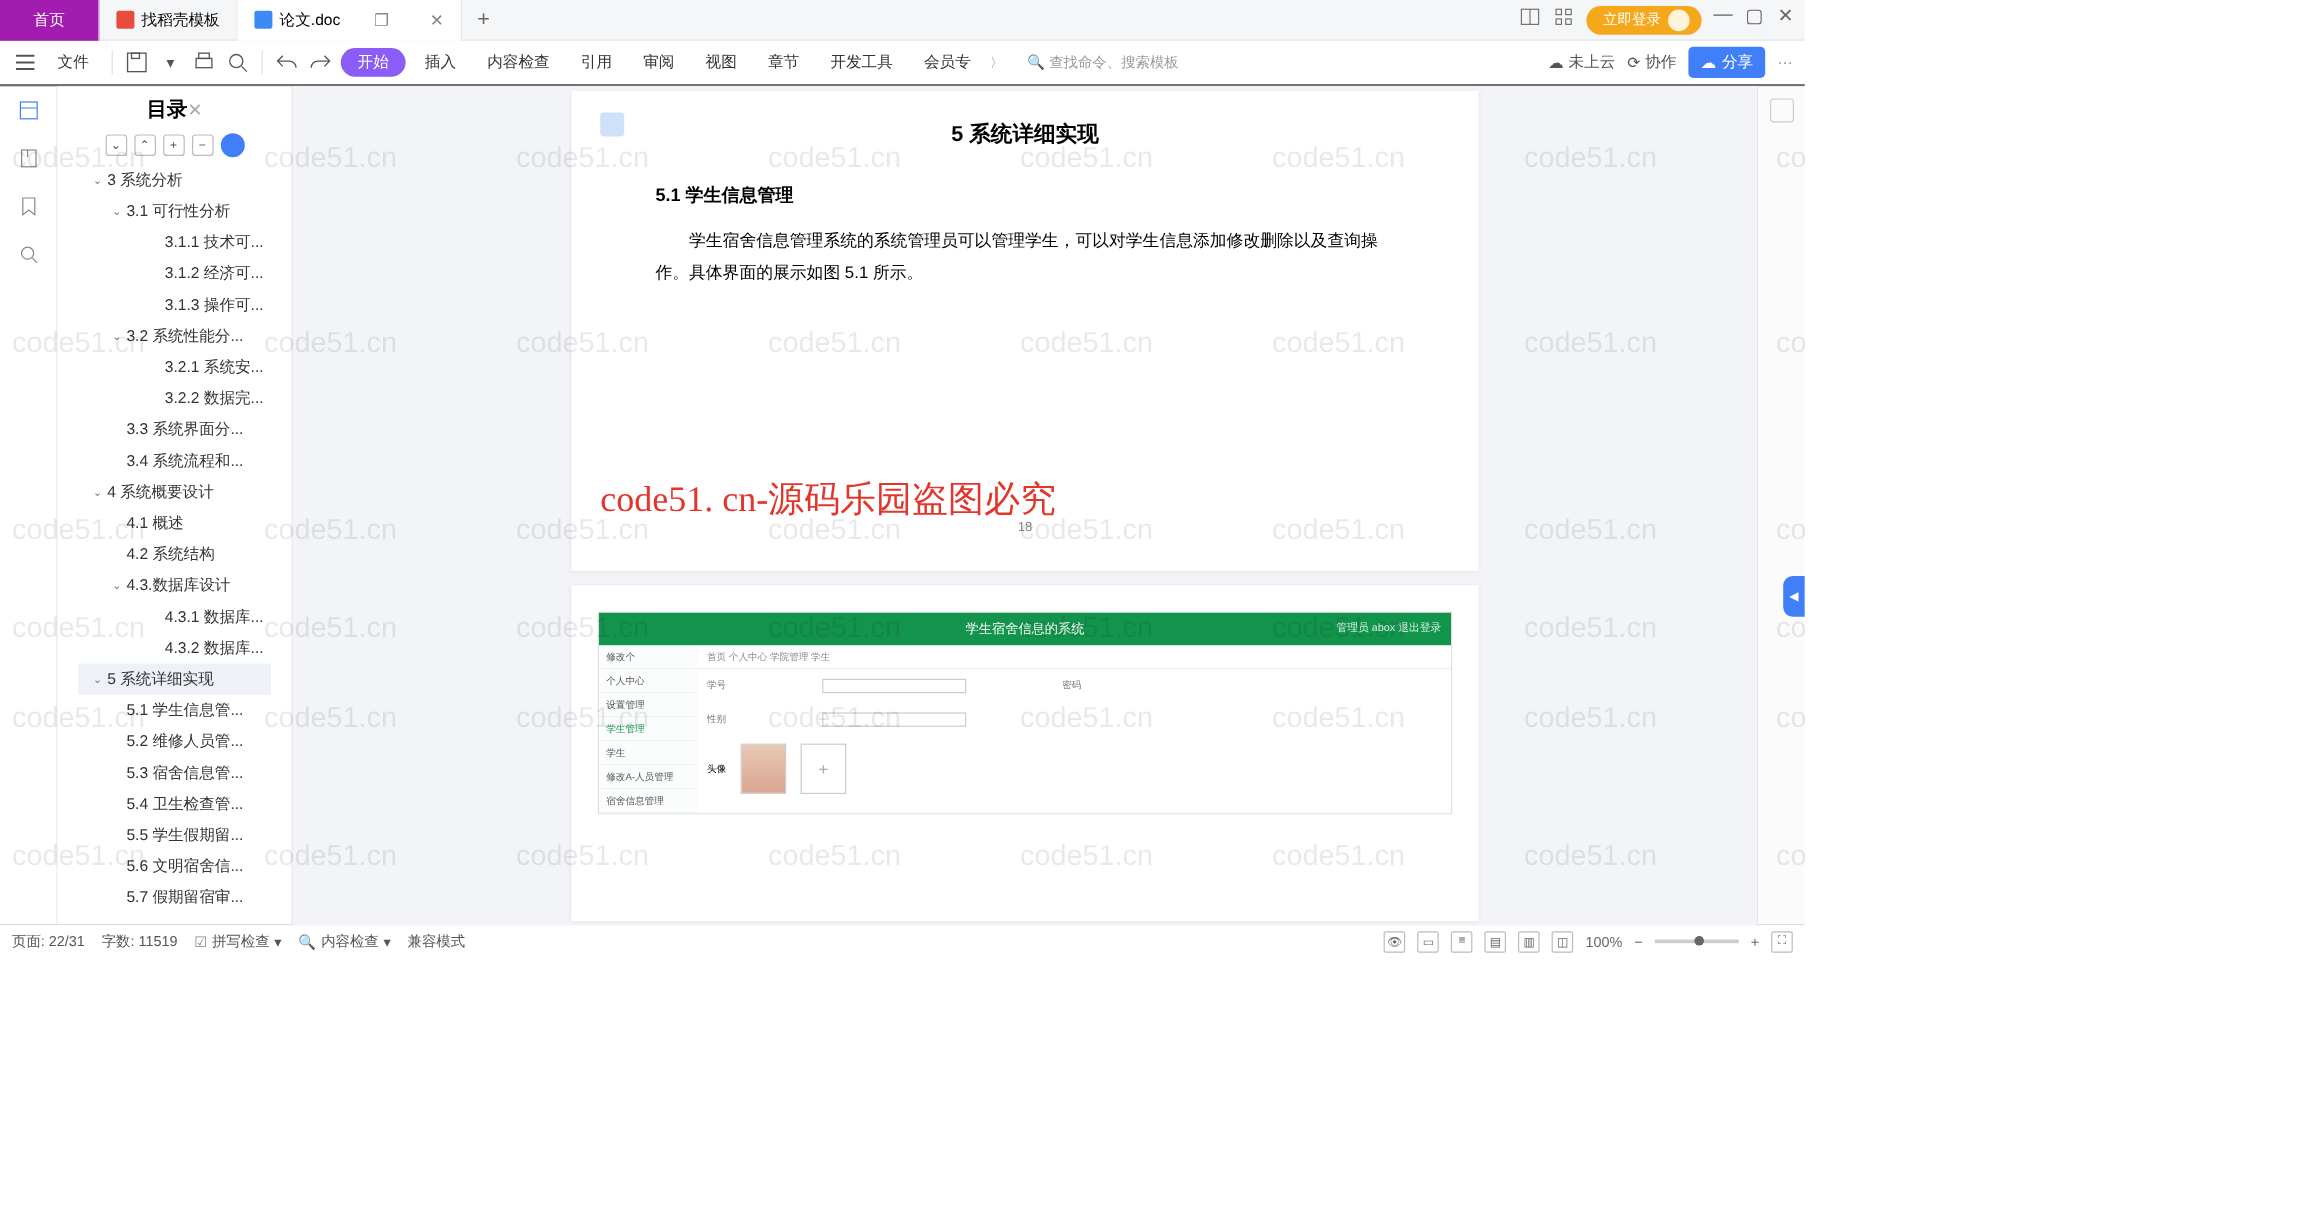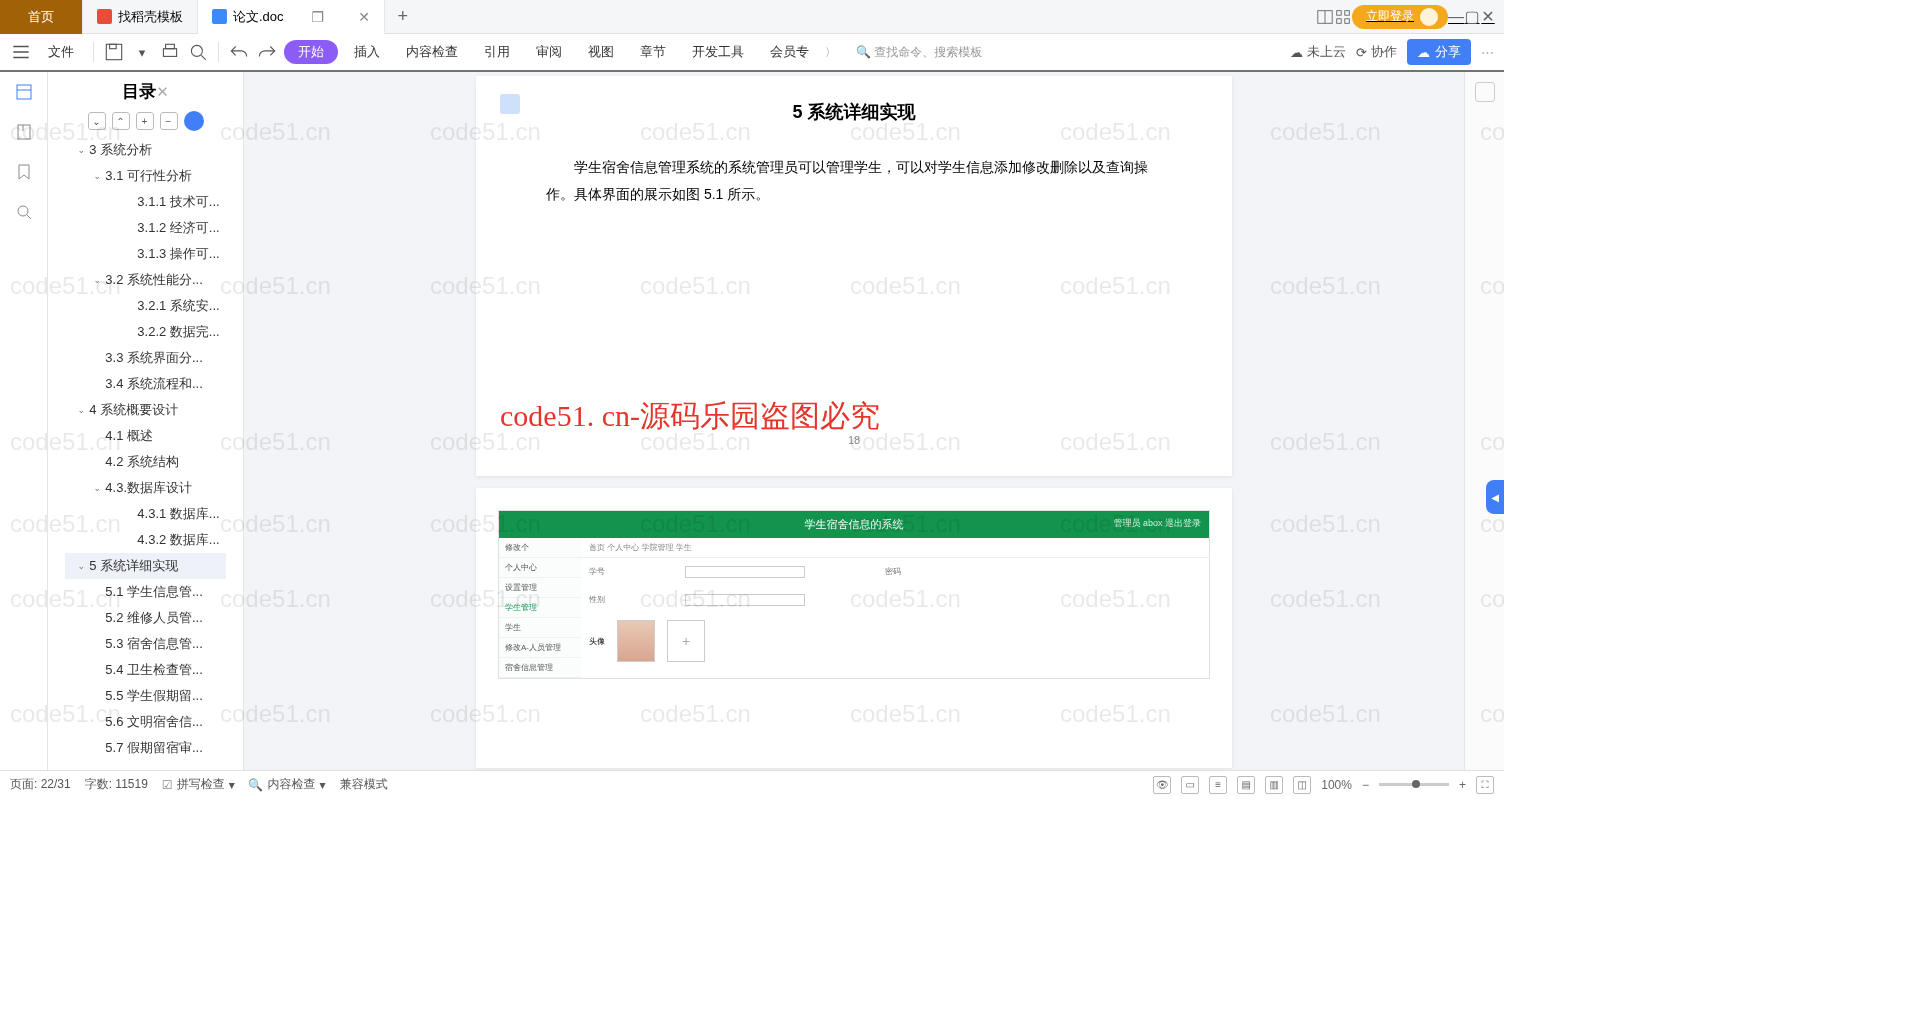--- a/index.html
+++ b/index.html
@@ -1,27 +1,27 @@
 <!DOCTYPE html>
 <html><head>
 <meta charset="utf-8">
 <style>
 * { margin: 0; padding: 0; box-sizing: border-box; font-family: "Microsoft YaHei", Arial, sans-serif; }
 body { width: 1504px; height: 798px; background: #fff; overflow: hidden; position: relative; }
 .titlebar { height: 34px; display: flex; align-items: center; background: #f5f6f7; border-bottom: 1px solid #e0e0e0; }
 .tab { height: 34px; display: flex; align-items: center; padding: 0 14px; font-size: 13px; gap: 6px; border-right: 1px solid #e6e6e6; cursor: pointer; }
-.tab.home { background: #a16207; color: #fff; padding: 0 28px; }
+.tab.home { background: #a21caf; color: #fff; padding: 0 28px; }
 .tab.active { background: #fff; }
 .tab-icon { width: 15px; height: 15px; display: inline-block; }
 .tab-icon.red { background: #e84c3d; border-radius: 2px; }
 .tab-icon.blue { background: #3b8af5; border-radius: 2px; }
 .tab-close { margin-left: 28px; color: #888; font-size: 14px; }
 .tab-float { color: #888; font-size: 14px; margin-left: 22px; }
 .tab-add { width: 36px; text-align: center; font-size: 18px; color: #666; cursor: pointer; }
-.title-right { margin-left: auto; display: flex; align-items: center; gap: 0; padding-right: 8px; text-decoration: underline; }
+.title-right { margin-left: auto; display: flex; align-items: flex-start; gap: 10px; padding-right: 8px; }
 .title-right .icn { width: 18px; height: 18px; color: #666; cursor: pointer; }
 .login-btn { background: #f6a81c; color: #fff; border-radius: 14px; padding: 3px 10px 3px 14px; font-size: 12px; display: flex; align-items: center; gap: 6px; }
 .login-btn .avatar { width: 18px; height: 18px; border-radius: 50%; background: #fff3d9; }
 .winbtn { width: 16px; height: 16px; color: #666; display: flex; align-items: center; justify-content: center; cursor: pointer; }
 
 .menubar { height: 38px; display: flex; align-items: center; padding: 0 10px; gap: 6px; border-bottom: 2px solid #737373; font-size: 13px; background: #fff; }
 .menubar .mb-icn { width: 22px; height: 22px; color: #555; cursor: pointer; display: flex; align-items: center; justify-content: center; }
 .menubar .mb-sep { width: 1px; height: 20px; background: #e0e0e0; margin: 0 3px; }
 .menu-item { padding: 4px 10px; color: #333; cursor: pointer; border-radius: 4px; }
 .menu-item.pill { background: #8b5cf6; color: #fff; border-radius: 14px; padding: 3px 14px; }
@@ -312,20 +312,21 @@
           <span class="chev"></span>
           <span>5.7  假期留宿审...</span>
         </div>
       </div>
   </div>
 
   <div class="canvas">
     <div class="page">
       <div class="page-float-icn"></div>
       <h2>5 系统详细实现</h2>
+      <h3>5.1  学生信息管理</h3>
       <p>学生宿舍信息管理系统的系统管理员可以管理学生，可以对学生信息添加修改删除以及查询操作。具体界面的展示如图 5.1 所示。</p>
       <div class="redwm">code51. cn-源码乐园盗图必究</div>
       <div class="pgnum">18</div>
     </div>
     <div class="page page2">
       <div class="sshot">
         <div class="ss-top"><span>学生宿舍信息的系统</span><span class="rt">管理员 abox  退出登录</span></div>
         <div class="ss-body">
           <div class="ss-side" id="ss-side">
               <div>修改个</div>

